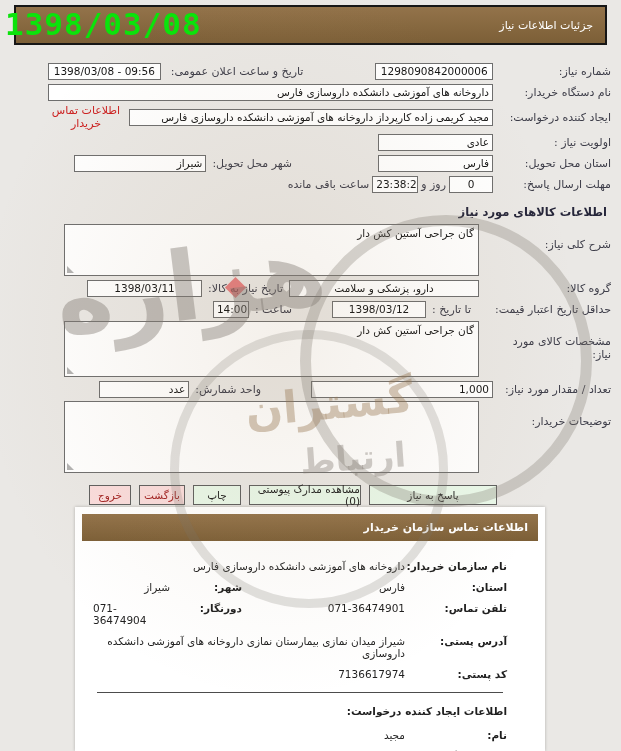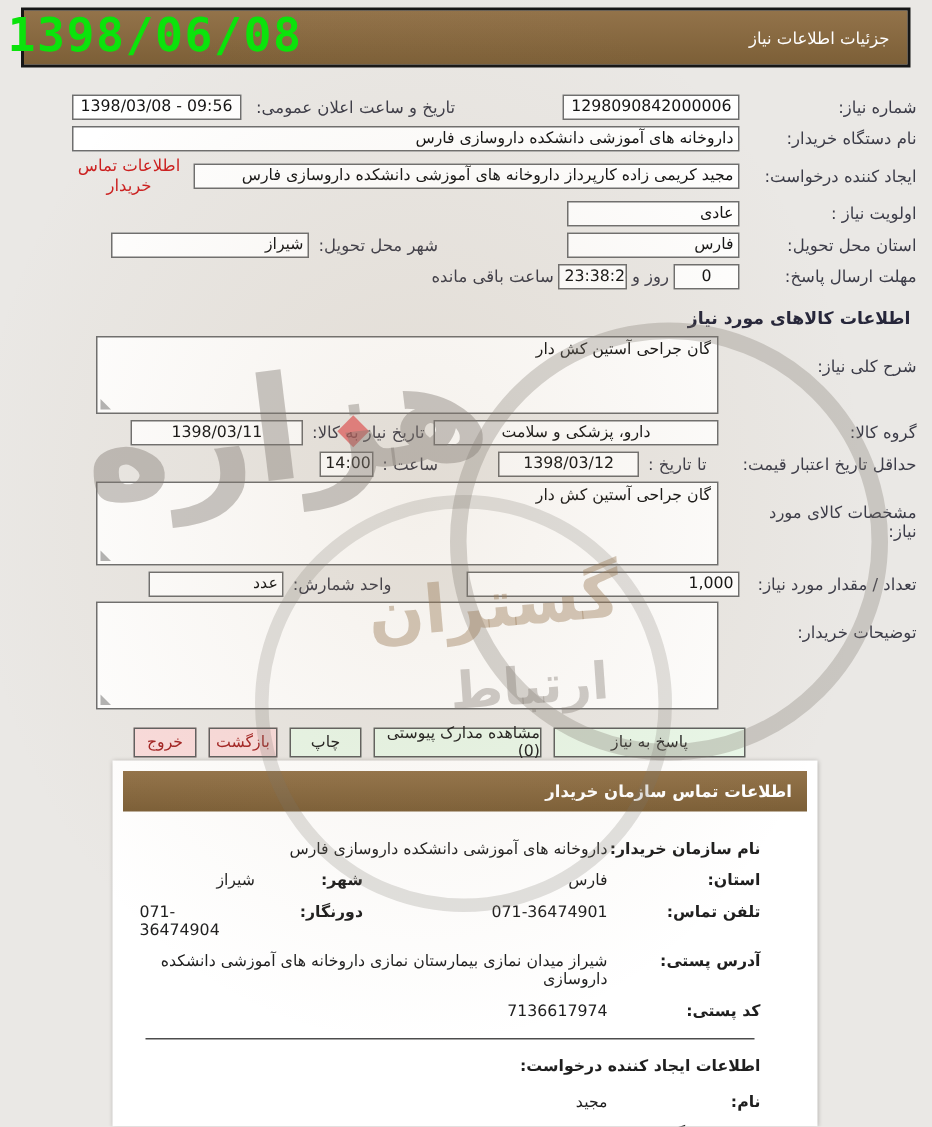--- a/index.html
+++ b/index.html
@@ -90,21 +90,21 @@
   .wm-word2{position:absolute;left:245px;top:378px;font-size:44px;font-weight:bold;color:rgba(150,118,80,.40);transform:rotate(-5deg);}
   .wm-word3{position:absolute;left:300px;top:438px;font-size:34px;font-weight:bold;color:rgba(128,122,114,.38);transform:rotate(-4deg);}
   .wm-diamond{position:absolute;left:228px;top:280px;width:15px;height:15px;background:rgba(219,62,62,.6);transform:rotate(45deg);}
 </style>
 </head>
 <body>
 
 <div class="topbar">
   <span class="topbar-title">جزئیات اطلاعات نیاز</span>
 </div>
-<div class="green-date ltr">1398/06/08</div>
+<div class="green-date ltr">1398/03/08</div>
 
 <div class="form">
 
   <div class="row">
     <span class="lbl">شماره نیاز:</span>
     <div class="input w120 center ltr">1298090842000006</div>
     <span class="lbl auto" style="margin-right:72px;">تاریخ و ساعت اعلان عمومی:</span>
     <div class="input w115 center ltr" style="margin-right:4px;">1398/03/08 - 09:56</div>
   </div>
 

